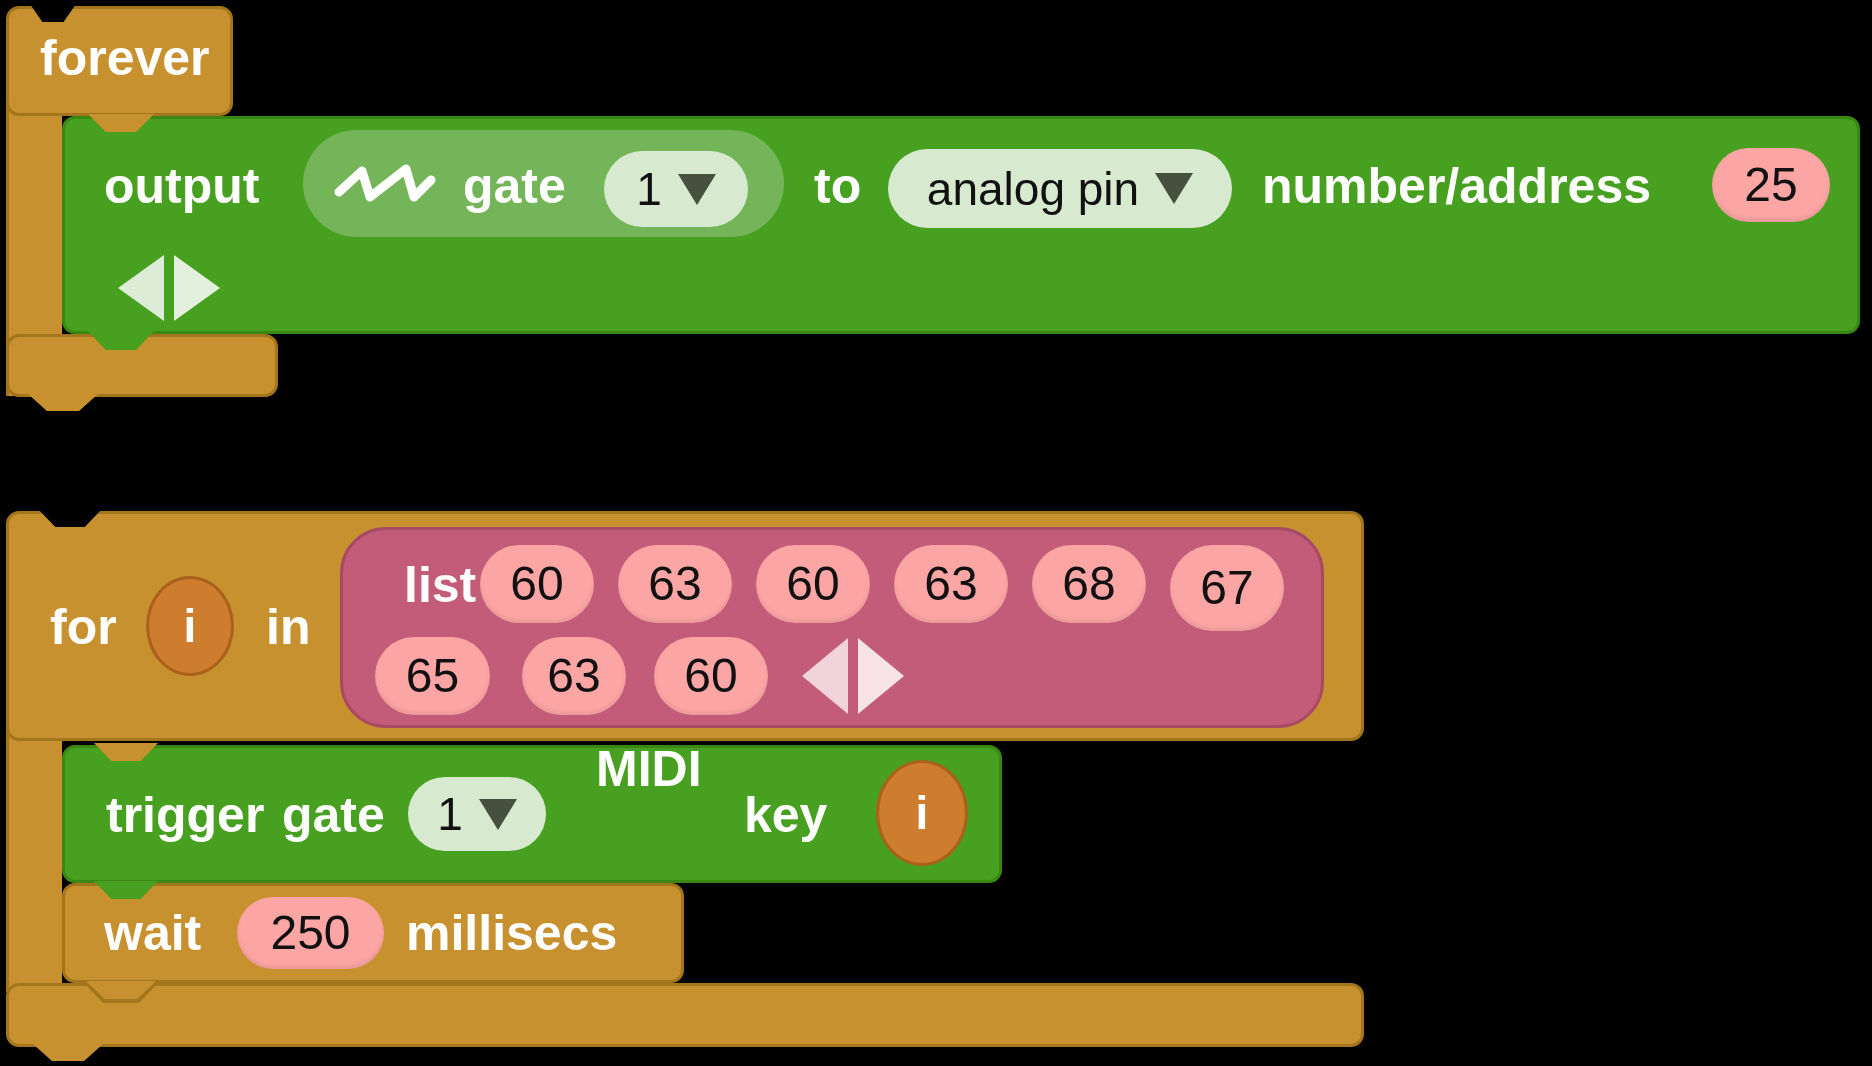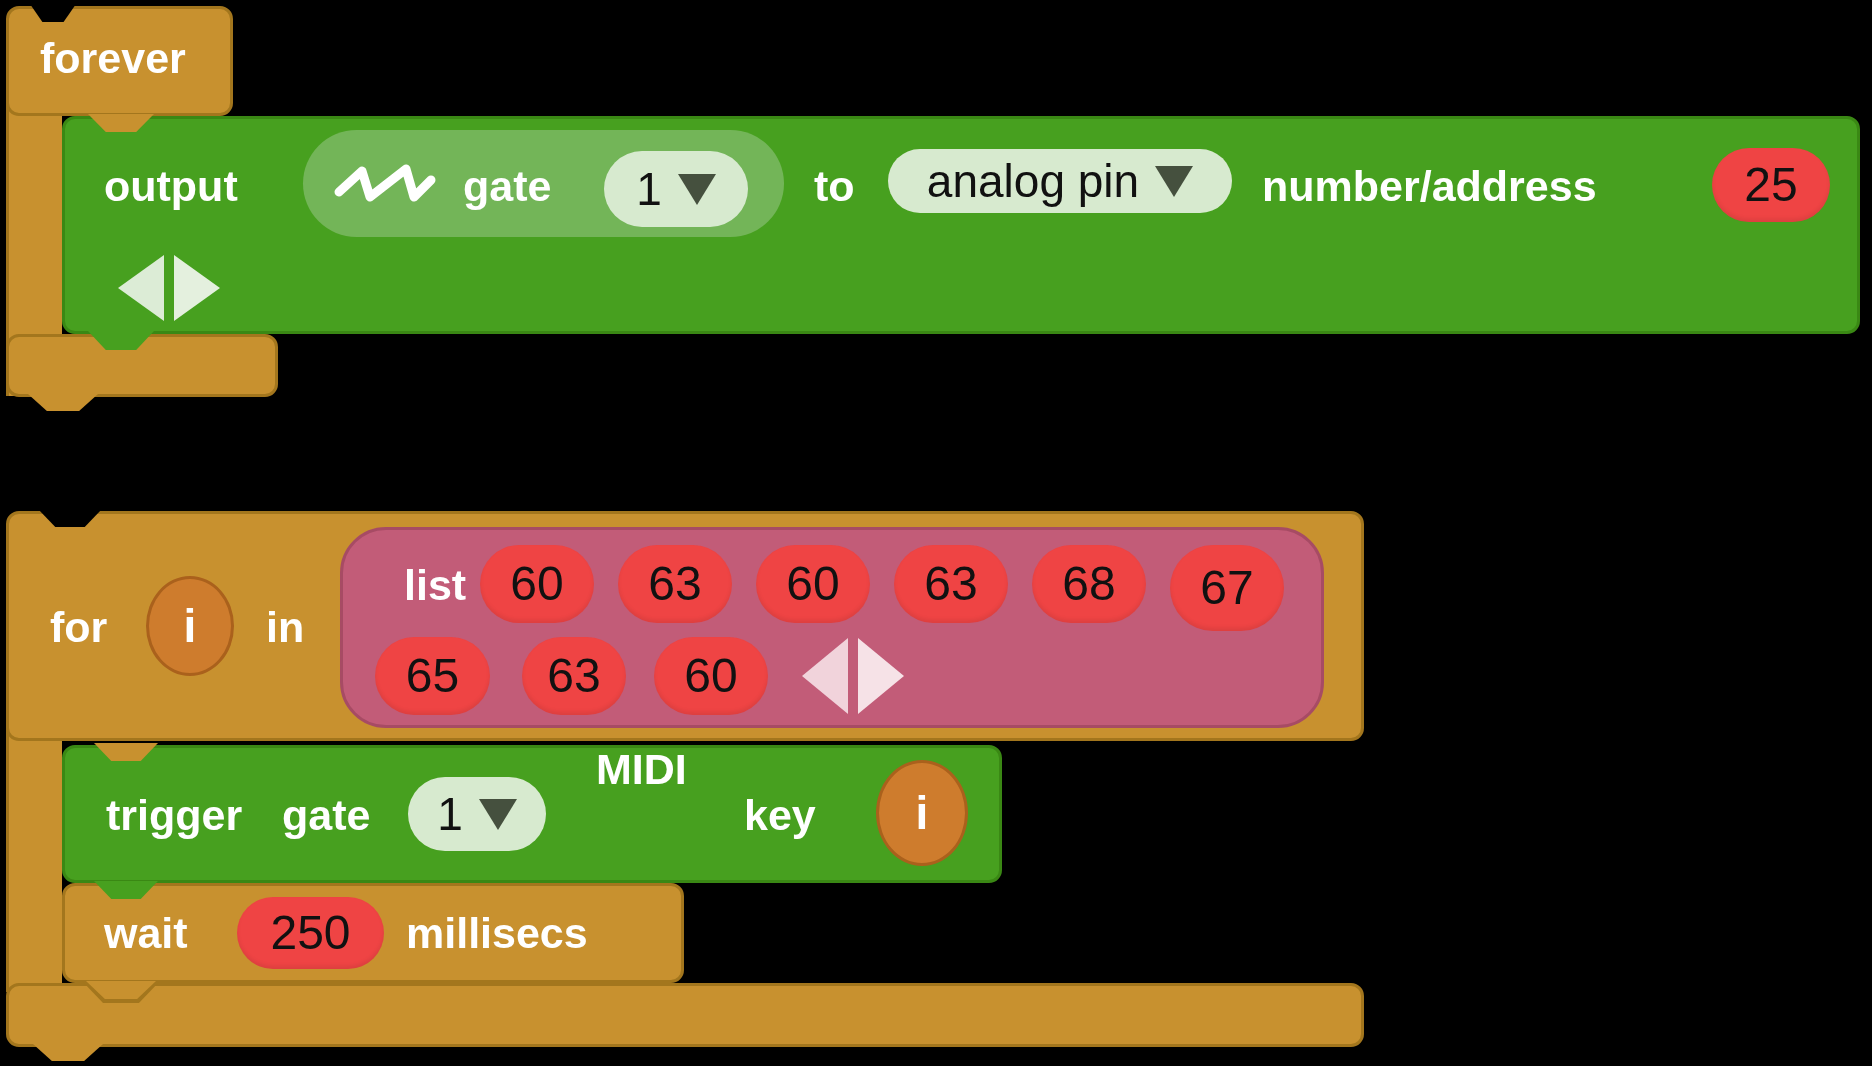--- a/index.html
+++ b/index.html
@@ -8,26 +8,26 @@
   .blk{position:absolute;box-sizing:border-box;border-radius:13px;z-index:2;}
   .orange{background:#C8912F;border:3px solid #A3761D;}
   .orange-plain{position:absolute;background:#C8912F;border-left:3px solid #A3761D;box-sizing:border-box;z-index:1;}
   .green{background:#47A01F;border:3px solid #3A8814;}
   .pink{background:#C25C78;border:3px solid #A74B64;border-radius:46px;}
   .trap{position:absolute;clip-path:polygon(0 0,100% 0,73% 100%,27% 100%);z-index:3;}
   .trap.blackcut{background:#000;}
   .trap.orangetab{background:#C8912F;}
   .trap.greentab{background:#47A01F;}
   .trap.darkrim{background:#A3761D;}
-  .lbl{position:absolute;transform:translateY(-50%);font-weight:700;font-size:43px;
+  .lbl{position:absolute;transform:translateY(-50%);font-weight:700;font-size:50px;
        color:#fff;white-space:nowrap;z-index:5;line-height:1;}
   .slot{position:absolute;background:#73B558;border-radius:54px;z-index:4;}
   .pill{position:absolute;display:flex;align-items:center;justify-content:center;
         border-radius:999px;z-index:5;box-sizing:border-box;}
-  .pill.white{background:#ef4444;box-shadow:inset 0 -3px 4px rgba(0,0,0,0.08);}
+  .pill.white{background:#fca5a5;box-shadow:inset 0 -3px 4px rgba(0,0,0,0.08);}
   .pill.dd{background:#D7EACF;gap:16px;}
   .num{font-size:48px;font-weight:400;color:#111;line-height:1;}
   .ddtext{font-size:46px;font-weight:400;color:#111;line-height:1;}
   .tri{width:0;height:0;border-left:19px solid transparent;border-right:19px solid transparent;
        border-top:31px solid #45503E;}
   .varell{position:absolute;display:flex;align-items:center;justify-content:center;
           background:#CE7C2D;border:3px solid #AA611C;border-radius:50%;z-index:5;
           box-sizing:border-box;color:#fff;font-weight:700;font-size:46px;}
   .arrow{position:absolute;width:0;height:0;z-index:5;}
   .arrow.gl{border-top:33px solid transparent;border-bottom:33px solid transparent;border-right:46px solid #DCECD6;}
@@ -61,21 +61,21 @@
     <polyline points="7,36 30,15 38,41 74,13 82,41 99,24" fill="none" stroke="#fff" stroke-width="9" stroke-linecap="round" stroke-linejoin="round"></polyline>
   </svg>
   <span class="lbl" style="left:463px;top:186px;">gate</span>
   <div class="pill dd" style="left:604px;top:151px;width:144px;height:76px;">
     <span class="ddtext">1</span>
     <span class="tri"></span>
   </div>
 
   <span class="lbl" style="left:814px;top:186px;">to</span>
 
-  <div class="pill dd" style="left:888px;top:149px;width:344px;height:64px;">
+  <div class="pill dd" style="left:888px;top:149px;width:344px;height:79px;">
     <span class="ddtext">analog pin</span>
     <span class="tri"></span>
   </div>
 
   <span class="lbl" style="left:1262px;top:186px;">number/address</span>
 
   <div class="pill white" style="left:1712px;top:148px;width:118px;height:74px;">
     <span class="num">25</span>
   </div>
 

